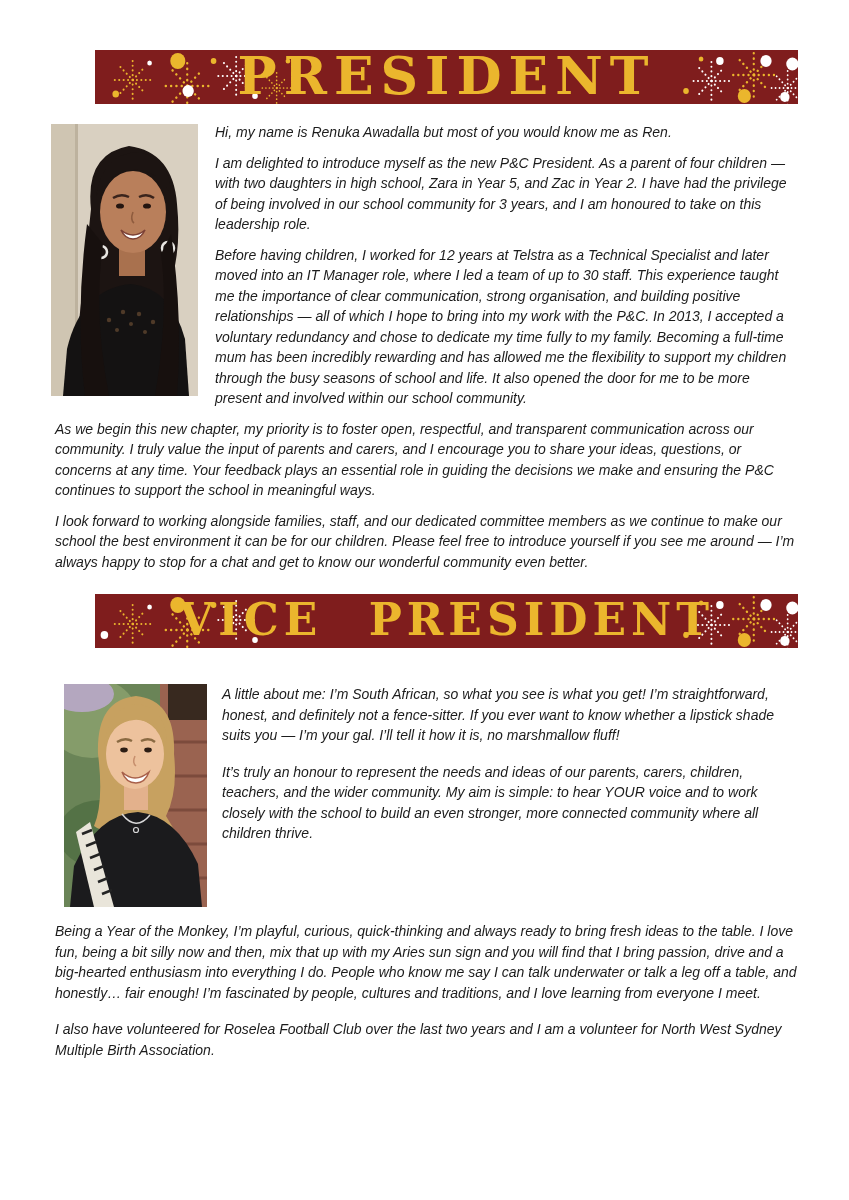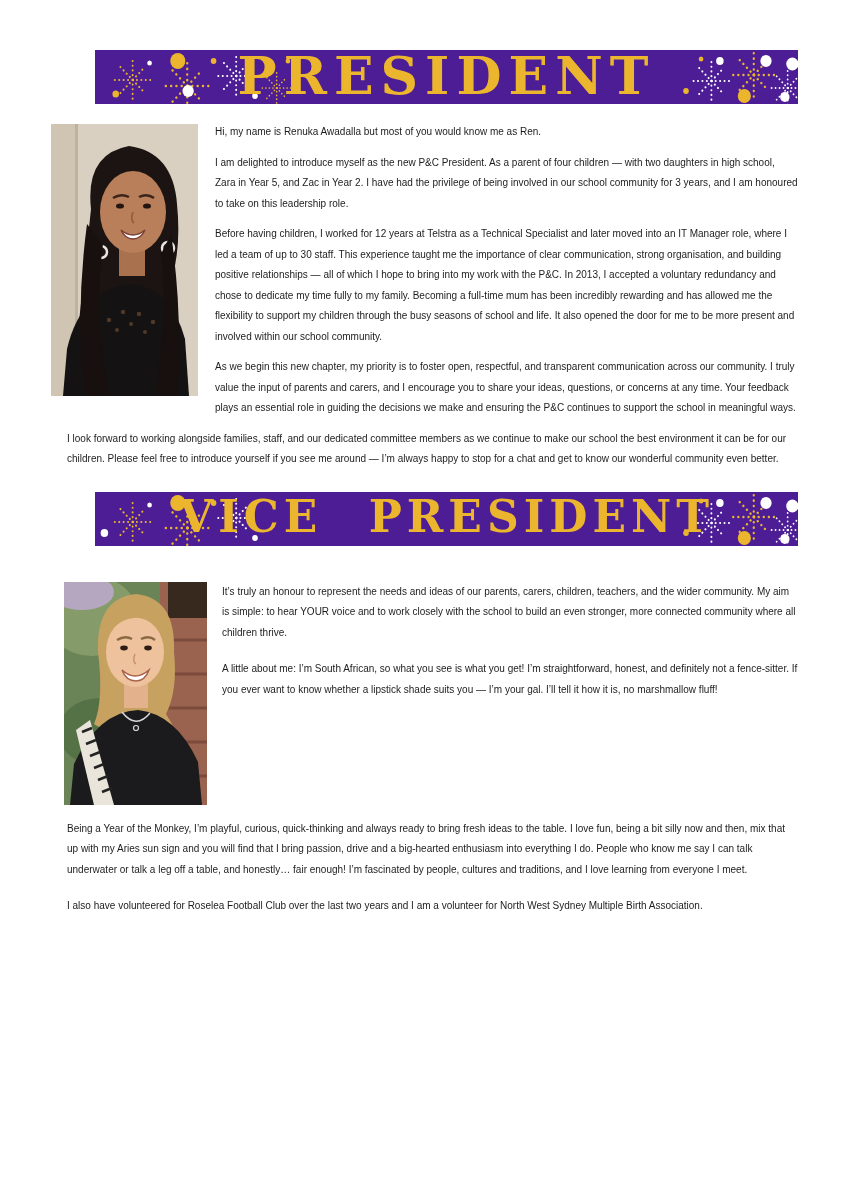--- a/index.html
+++ b/index.html
@@ -10,21 +10,21 @@
     overflow: hidden;
   }
   .page {
     box-sizing: border-box;
     width: 849px; height: 1200px;
     padding: 50px 51px 0 51px;
   }
   .banner {
     position: relative;
     height: 54px;
-    background: #4c1d95;
+    background: #7f1d1d;
     display: flex; align-items: center; justify-content: center;
     overflow: hidden;
     clear: both;
     margin-left: 44px;
   }
   .banner-decor { position: absolute; left: 0; top: 0; width: 100%; height: 100%; }
   .banner-title {
     position: relative;
     font-family: "DejaVu Serif", serif;
     font-weight: 700;
@@ -33,23 +33,24 @@
     letter-spacing: 7px;
     line-height: 1;
     margin: -3px 0 0 0;
     white-space: nowrap;
   }
   .banner--vp { margin-top: 22px; }
   .banner--vp .banner-title { font-size: 44px; letter-spacing: 5px; word-spacing: 26px; }
 
   section.bio { overflow: visible; }
   .bio p {
-    margin: 0 0 10px 16px;
-    font-size: 10px;
+    margin: 0 0 10px 4px;
+    font-size: 14px;
     line-height: 20.5px;
+    font-style: italic;
   }
   .bio--president { margin-top: 18px; }
   .bio--vp { margin-top: 36px; }
   .bio--vp p { margin-bottom: 16px; }
   .bio--vp p.full-start { clear: left; padding-top: 4px; }
 
   .photo { display: block; }
   .photo-president {
     float: left;
     width: 147px; height: 272px;
@@ -202,19 +203,19 @@
           <line x1="22" y1="162" x2="32" y2="158"></line>
           <line x1="26" y1="174" x2="36" y2="170"></line>
           <line x1="30" y1="186" x2="40" y2="182"></line>
           <line x1="34" y1="198" x2="44" y2="194"></line>
           <line x1="38" y1="210" x2="48" y2="206"></line>
         </g>
         <path d="M58,130 q14,18 28,1" stroke="#d8d8d8" fill="none" stroke-width="1.5"></path>
         <circle cx="72" cy="146" r="2.5" fill="none" stroke="#d8d8d8" stroke-width="1.2"></circle>
       </svg>
     </span>
+    <p>A little about me: I’m South African, so what you see is what you get! I’m straightforward, honest, and definitely not a fence-sitter. If you ever want to know whether a lipstick shade suits you — I’m your gal. I’ll tell it how it is, no marshmallow fluff!</p>
     <p>It’s truly an honour to represent the needs and ideas of our parents, carers, children, teachers, and the wider community. My aim is simple: to hear YOUR voice and to work closely with the school to build an even stronger, more connected community where all children thrive.</p>
-    <p>A little about me: I’m South African, so what you see is what you get! I’m straightforward, honest, and definitely not a fence-sitter. If you ever want to know whether a lipstick shade suits you — I’m your gal. I’ll tell it how it is, no marshmallow fluff!</p>
     <p class="full-start">Being a Year of the Monkey, I’m playful, curious, quick-thinking and always ready to bring fresh ideas to the table.  I love fun, being a bit silly now and then, mix that up with my Aries sun sign and you will find that I bring passion, drive and a big-hearted enthusiasm into everything I do.  People who know me say I can talk underwater or talk a leg off a table, and honestly… fair enough! I’m fascinated by people, cultures and traditions, and I love learning from everyone I meet.</p>
     <p>I also have volunteered for Roselea Football Club over the last two years and I am a volunteer for North West Sydney Multiple Birth Association.</p>
   </section>
 
 </div>
 
 </body></html>

